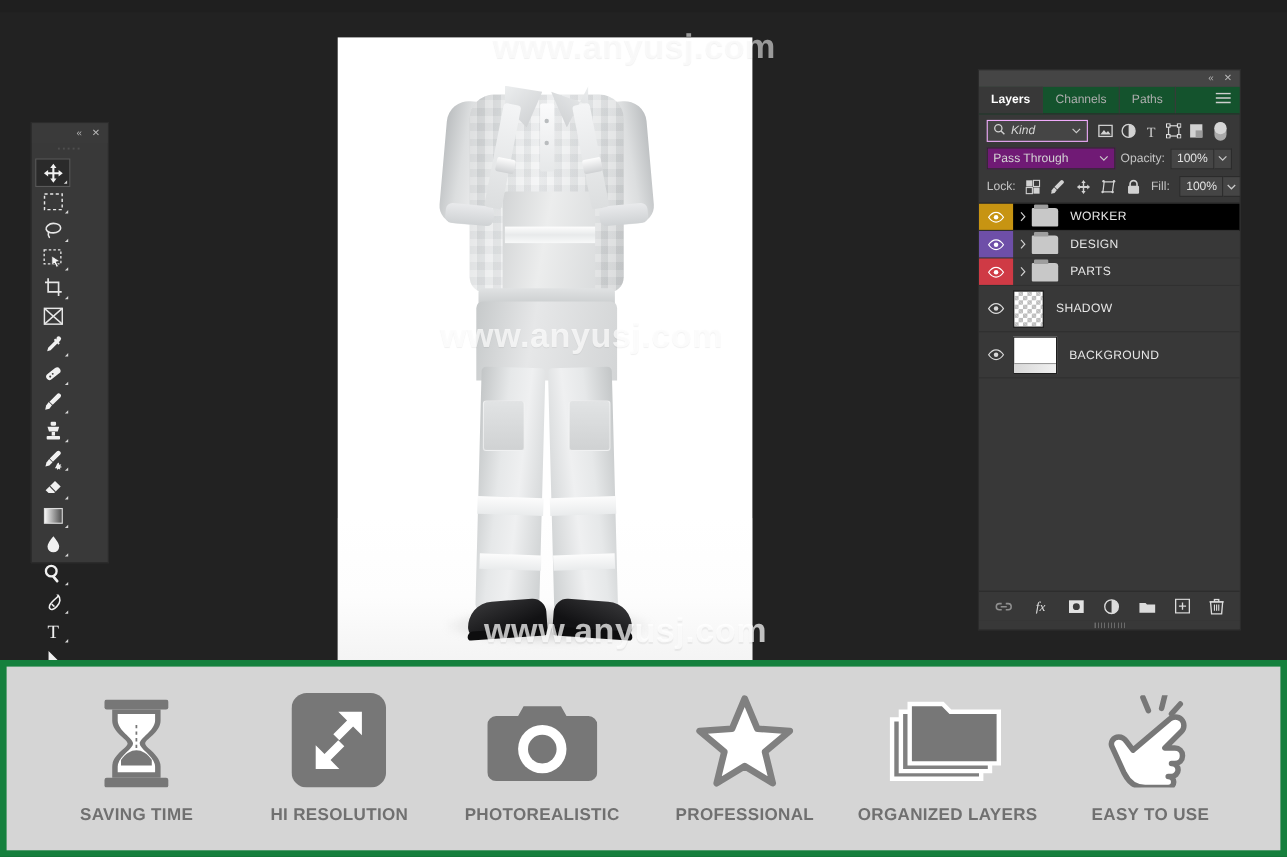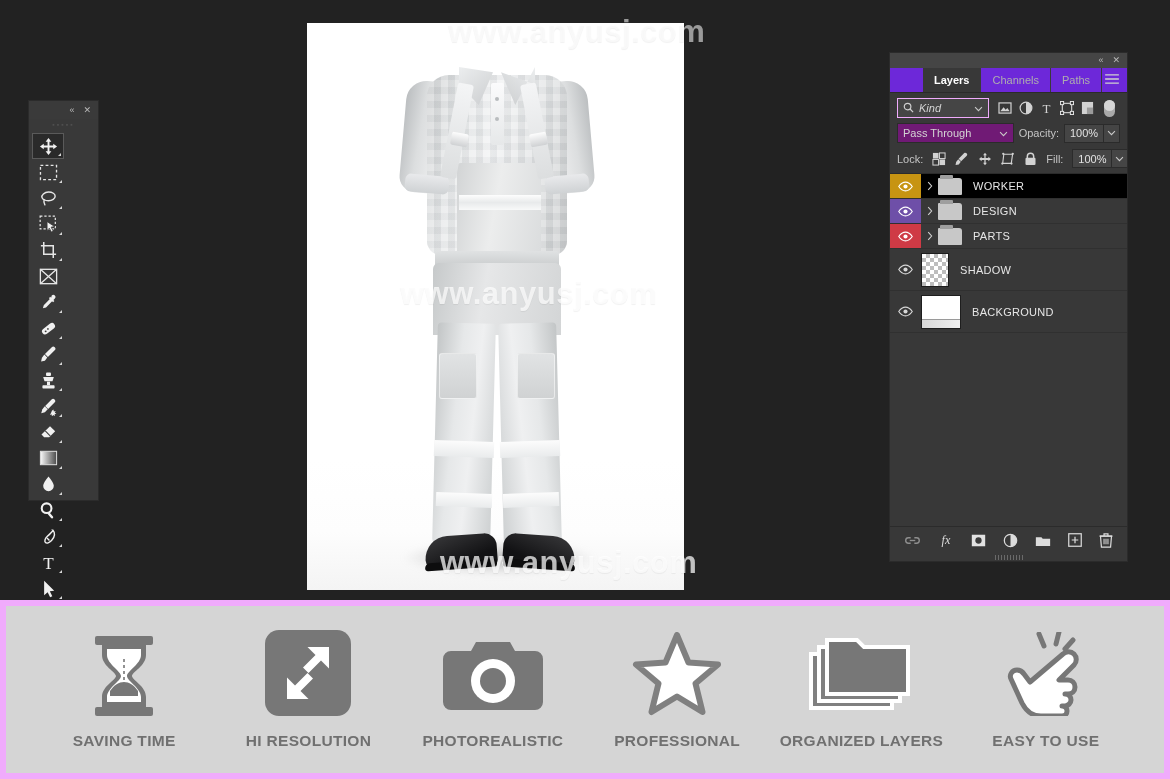--- a/index.html
+++ b/index.html
@@ -6,21 +6,21 @@
   html, body {
     width: 1170px; height: 779px;
     background: #1f1f1f;
     font-family: "Liberation Sans", sans-serif;
     overflow: hidden;
   }
   #app { position: relative; width: 1170px; height: 779px; }
 
   
   .workspace {
-    position: absolute; left: 0; top: 0;
+    position: absolute; left: 0; top: 11px;
     width: 1170px; height: 600px;
     background: #222222;
   }
 
   
   .canvas-doc {
     position: absolute; left: 307px; top: 23px;
     width: 377px; height: 567px;
     background: #ffffff;
     overflow: hidden;
@@ -216,22 +216,22 @@
     background: #383838;
     border: 1px solid #2b2b2b;
     display: flex; flex-direction: column;
   }
   .lp-head {
     height: 15px; background: #454545;
     display: flex; align-items: center; justify-content: flex-end;
     gap: 9px; padding-right: 7px;
   }
   .lp-tabs {
-    height: 25px; background: #6d28d9; display: flex; align-items: stretch;
-    border-bottom: 1px solid #2b2b2b; position: relative; padding-left: 33px;
+    height: 25px; background: #14532d; display: flex; align-items: stretch;
+    border-bottom: 1px solid #2b2b2b; position: relative;
   }
   .lp-tab {
     padding: 0 11px; display: flex; align-items: center;
     font-size: 11px; color: #aeaeae; cursor: pointer;
     border-right: 1px solid #3a3a3a;
   }
   .lp-tab.active { background: #383838; color: #ffffff; font-weight: bold; }
   .lp-menu {
     position: absolute; right: 8px; top: 50%; transform: translateY(-50%);
     cursor: pointer;
@@ -328,21 +328,21 @@
     display: flex; align-items: center; justify-content: center;
   }
   .lp-resize .grip {
     width: 28px; height: 5px;
     background: repeating-linear-gradient(90deg,#6a6a6a 0 1px, transparent 1px 3px);
   }
 
   
   .feature-strip {
     position: absolute; left: 0; top: 600px; width: 1170px; height: 179px;
-    background: #f0abfc; padding: 6px;
+    background: #15803d; padding: 6px;
   }
   .feature-inner {
     width: 100%; height: 100%; background: #d5d5d5;
     display: flex; align-items: center; justify-content: space-around;
     padding: 0 26px;
   }
   .feature {
     display: flex; flex-direction: column; align-items: center; gap: 16px;
     width: 176px;
   }

